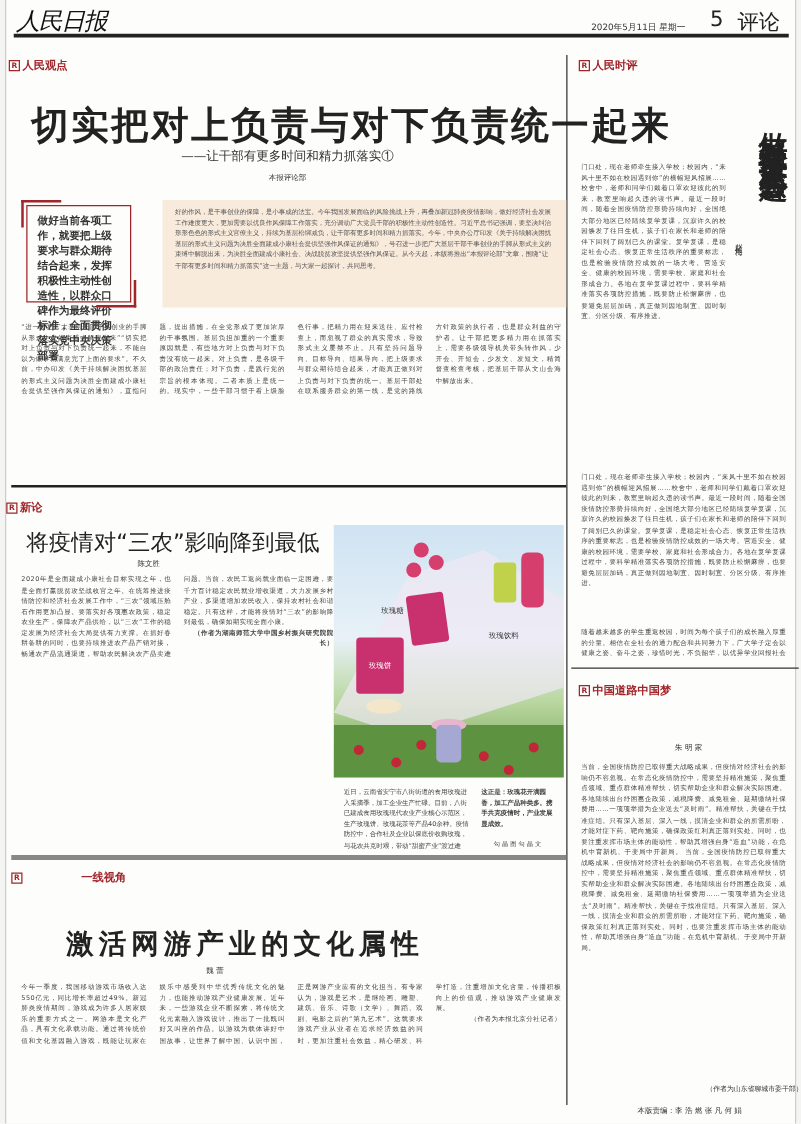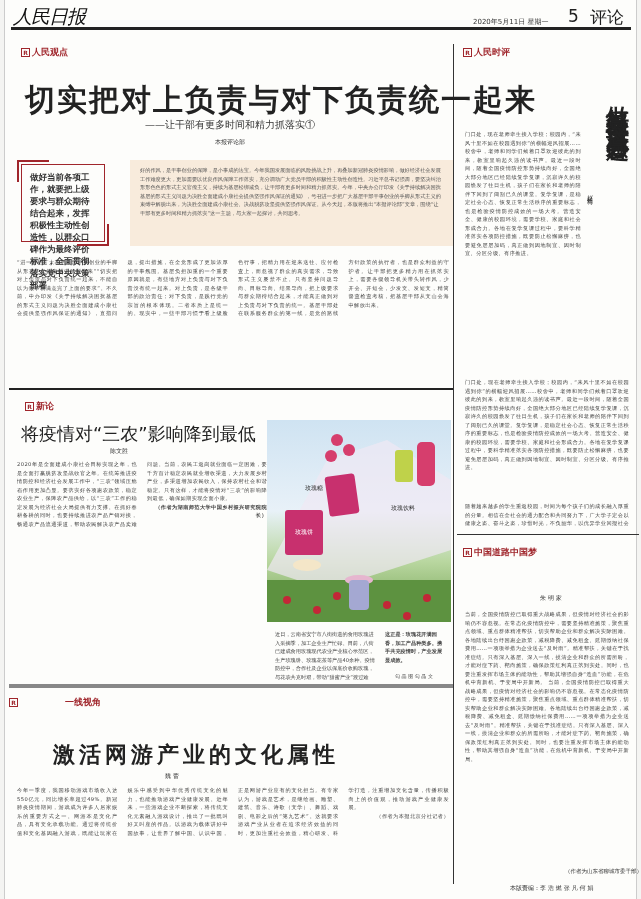--- a/index.html
+++ b/index.html
@@ -37,39 +37,39 @@
   <div class="masthead">
     <div class="logo">人民日报</div>
     <div class="date">2020年5月11日  星期一</div>
     <div class="pagenum">5</div>
     <div class="section">评论</div>
   </div>
   <div class="headrule"></div>
 
   <div class="vline" style="left:448px;top:44px;height:840px;"></div>
 
-  <div class="col-tag" style="left:16px;top:46px;">
+  <div class="col-tag" style="left:2px;top:46px;">
     <span class="box">R</span>
     <span>人民观点</span>
   </div>
   <div class="headline" style="left:20px;top:80px;font-size:30px;letter-spacing:2px;">切实把对上负责与对下负责统一起来</div>
   <div class="subhead" style="left:140px;top:118px;">——让干部有更多时间和精力抓落实①</div>
   <div class="byline" style="left:210px;top:138px;">本报评论部</div>
 
   <div class="quote" style="left:16px;top:164px;width:84px;height:78px;">做好当前各项工作，就要把上级要求与群众期待结合起来，发挥积极性主动性创造性，以群众口碑作为最终评价标准，全面贯彻落实党中央决策部署</div>
 
   <div class="editor-note" style="left:125px;top:160px;width:323px;height:86px;">
     <span>好的作风，是干事创业的保障，是小事成的法宝。今年我国发展面临的风险挑战上升，再叠加新冠肺炎疫情影响，做好经济社会发展工作难度更大，更加需要以优良作风保障工作落实，充分调动广大党员干部的积极性主动性创造性。习近平总书记强调，要坚决纠治形形色色的形式主义官僚主义，持续为基层松绑减负，让干部有更多时间和精力抓落实。今年，中央办公厅印发《关于持续解决困扰基层的形式主义问题为决胜全面建成小康社会提供坚强作风保证的通知》，号召进一步把广大基层干部干事创业的手脚从形式主义的束缚中解脱出来，为决胜全面建成小康社会、决战脱贫攻坚提供坚强作风保证。从今天起，本版将推出“本报评论部”文章，围绕“让干部有更多时间和精力抓落实”这一主题，与大家一起探讨，共同思考。</span>
   </div>
 
   <div class="text" style="left:12px;top:258px;width:432px;height:126px;column-count:4;column-gap:10px;">“进一步把广大基层干部干事创业的手脚从形式主义的束缚中解脱出来”“切实把对上负责与对下负责统一起来，不能自以为做事就满意完了上面的要求”。不久前，中办印发《关于持续解决困扰基层的形式主义问题为决胜全面建成小康社会提供坚强作风保证的通知》，直指问题，提出措施，在全党形成了更加浓厚的干事氛围。基层负担加重的一个重要原因就是，有些地方对上负责与对下负责没有统一起来。对上负责，是各级干部的政治责任；对下负责，是践行党的宗旨的根本体现。二者本质上是统一的。现实中，一些干部习惯于看上级脸色行事，把精力用在迎来送往、应付检查上，而忽视了群众的真实需求，导致形式主义屡禁不止。只有坚持问题导向、目标导向、结果导向，把上级要求与群众期待结合起来，才能真正做到对上负责与对下负责的统一。基层干部处在联系服务群众的第一线，是党的路线方针政策的执行者，也是群众利益的守护者。让干部把更多精力用在抓落实上，需要各级领导机关带头转作风，少开会、开短会，少发文、发短文，精简督查检查考核，把基层干部从文山会海中解放出来。</div>
 
   <div class="hline" style="left:4px;top:388px;width:444px;height:2px;background:#222;"></div>
 
-  <div class="col-tag" style="left:20px;top:400px;">
+  <div class="col-tag" style="left:0;top:400px;">
     <span class="box">R</span>
     <span>新论</span>
   </div>
   <div class="headline" style="left:16px;top:422px;font-size:18px;font-weight:normal;">将疫情对“三农”影响降到最低</div>
   <div class="byline" style="left:105px;top:447px;">陈文胜</div>
   <div class="text" style="left:12px;top:460px;width:250px;height:196px;column-count:2;column-gap:10px;">
     <span>2020年是全面建成小康社会目标实现之年，也是全面打赢脱贫攻坚战收官之年。在统筹推进疫情防控和经济社会发展工作中，“三农”领域压舱石作用更加凸显。要落实好各项惠农政策，稳定农业生产，保障农产品供给，以“三农”工作的稳定发展为经济社会大局提供有力支撑。在抓好春耕备耕的同时，也要持续推进农产品产销对接，畅通农产品流通渠道，帮助农民解决农产品卖难问题。当前，农民工返岗就业面临一定困难，要千方百计稳定农民就业增收渠道，大力发展乡村产业，多渠道增加农民收入，保持农村社会和谐稳定。只有这样，才能将疫情对“三农”的影响降到最低，确保如期实现全面小康。</span>
     <div style="text-align:right;font-weight:bold;">（作者为湖南师范大学中国乡村振兴研究院院长）</div>
   </div>
 

